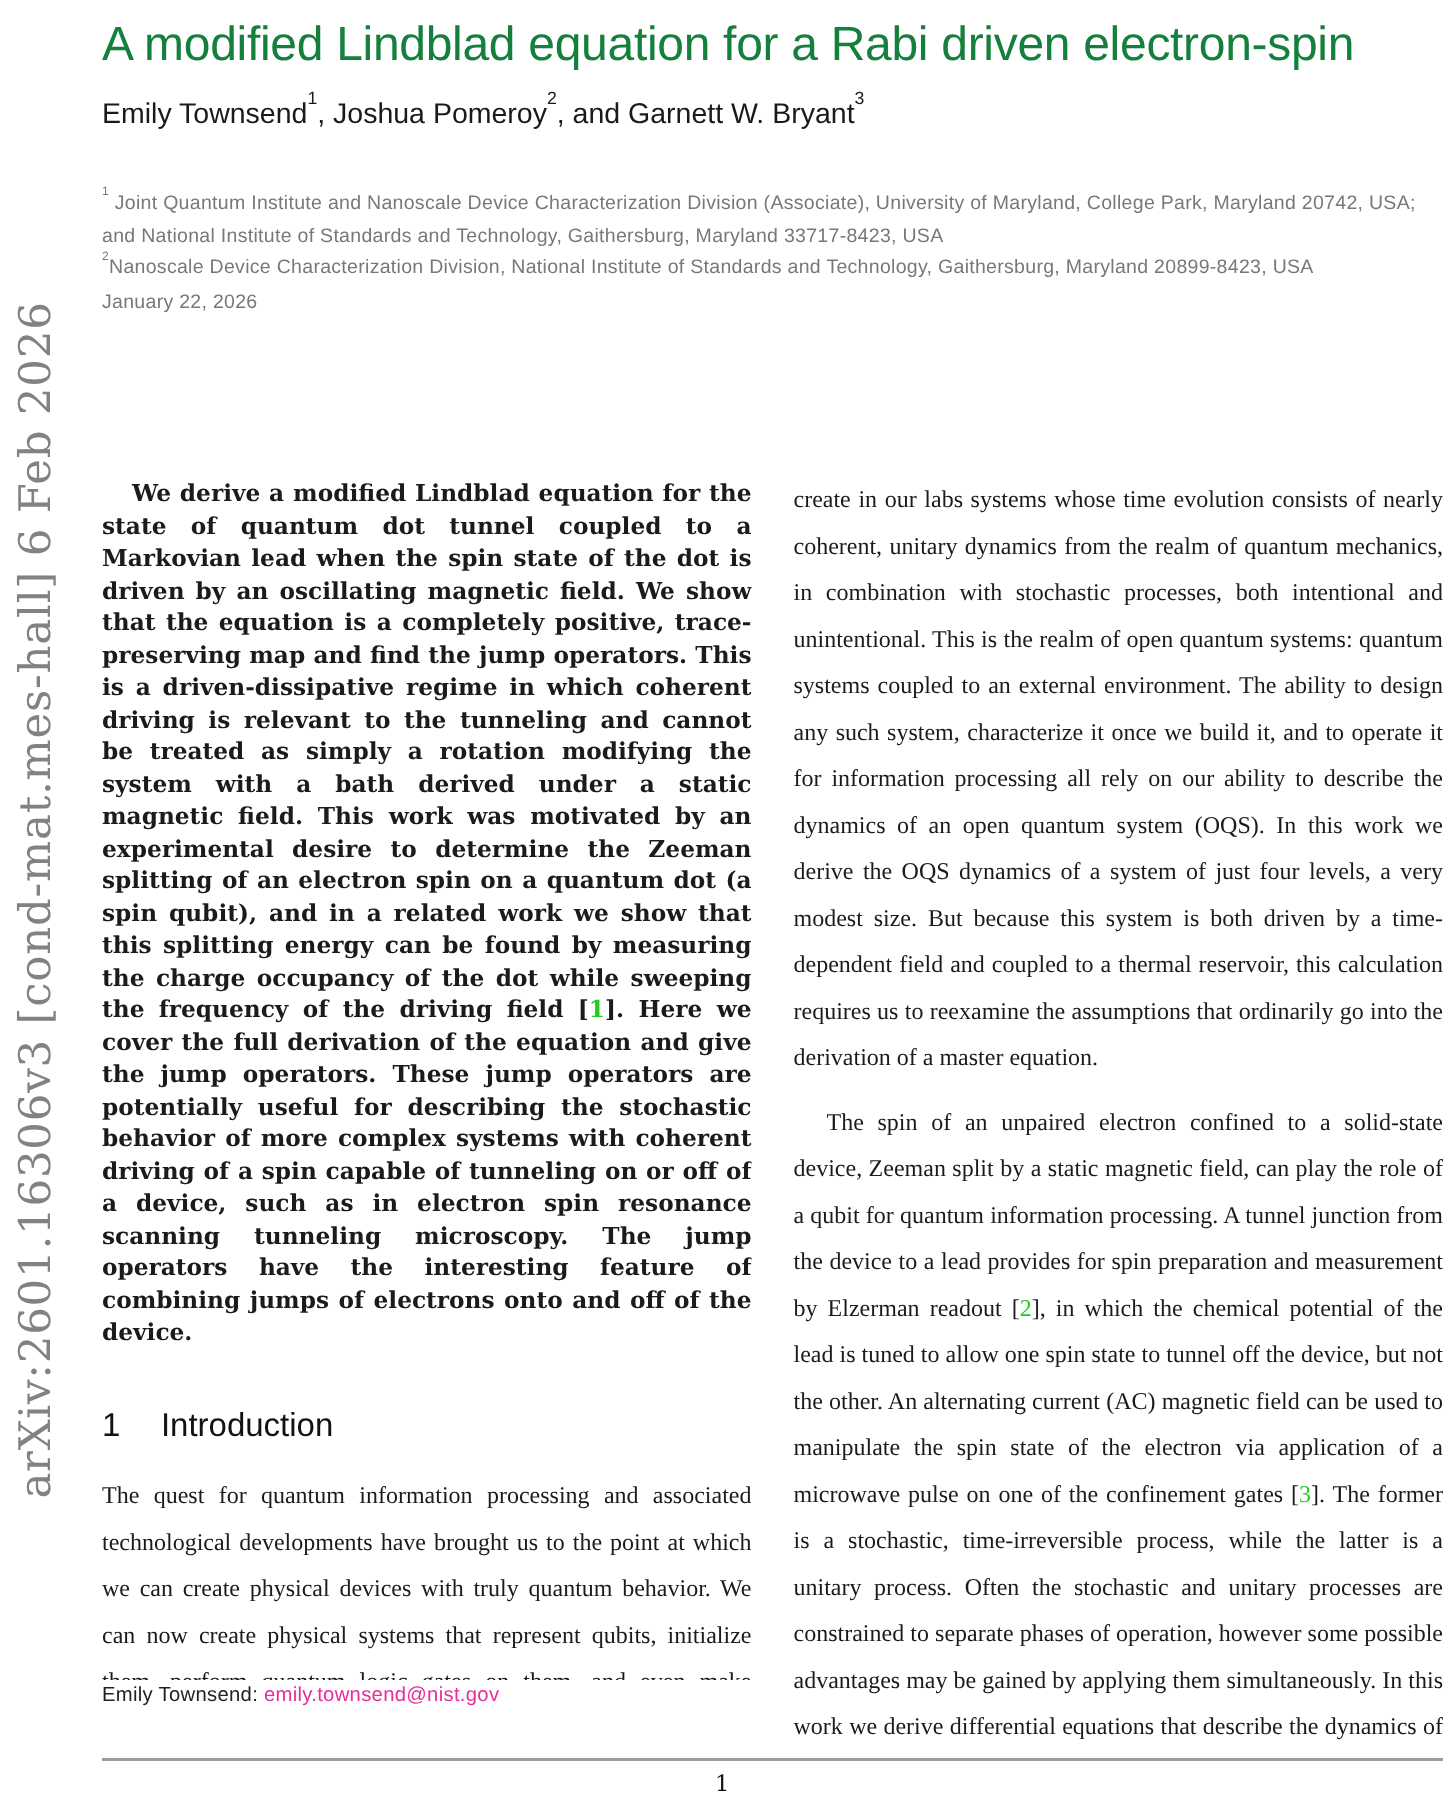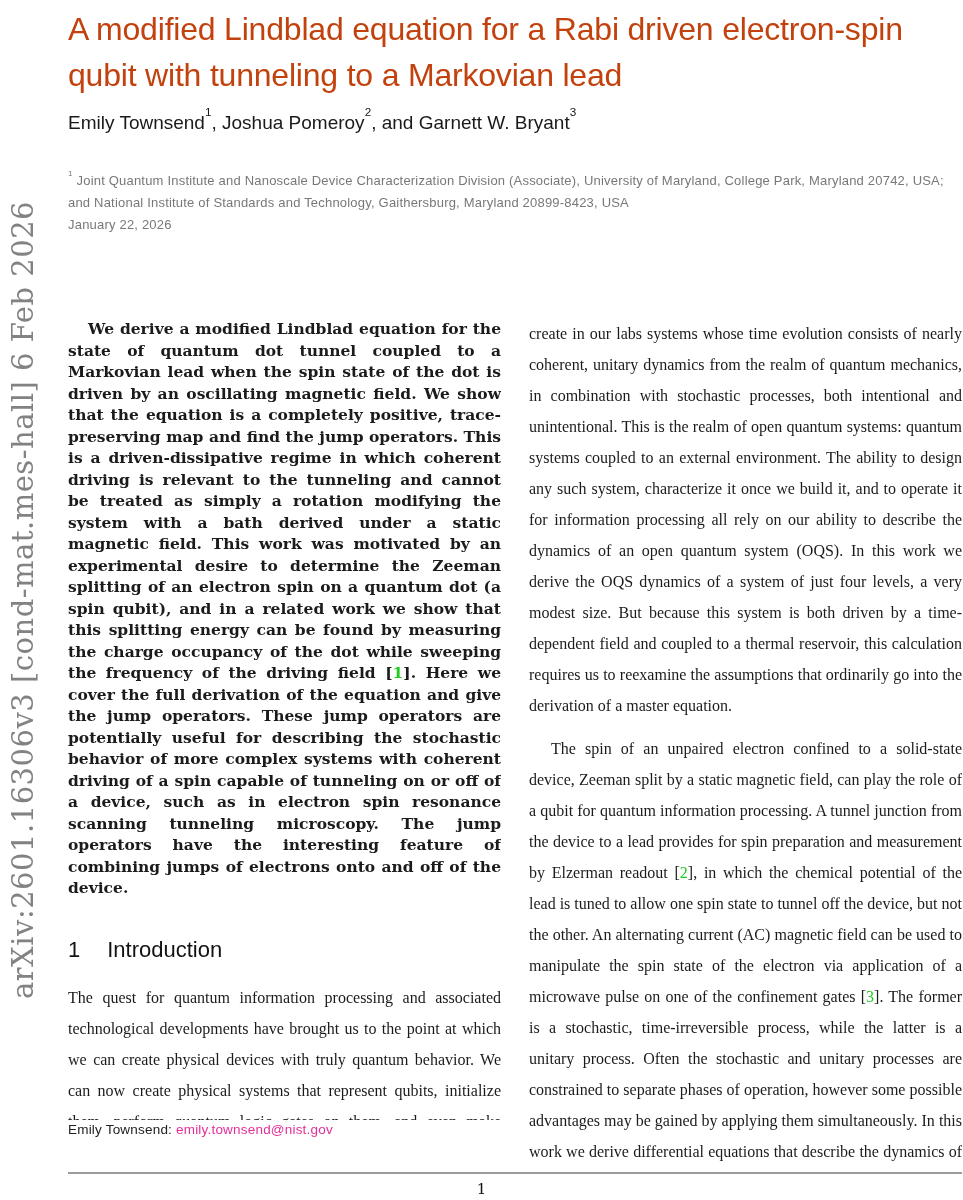--- a/index.html
+++ b/index.html
@@ -10,21 +10,21 @@
     position:absolute;left:6px;top:600px;white-space:nowrap;
     transform-origin:0 0;transform:rotate(-90deg) translateX(-50%);
     font-family:"DejaVu Serif",serif;font-size:29px;letter-spacing:0.5px;
     color:var(--stamp-gray,#828282);
   }
 
   
   .header{position:absolute;left:68px;top:6px;width:894px;}
   .title-line{
     font-family:"Liberation Sans",sans-serif;font-weight:400;
-    font-size:32px;line-height:46px;color:#c2410c;letter-spacing:-0.2px;
+    font-size:32px;line-height:46px;color:#15803d;letter-spacing:-0.2px;
   }
   .authors{
     margin-top:14px;font-family:"Liberation Sans",sans-serif;
     font-size:19px;color:#1a1a1a;
   }
   .authors sup,.affil sup{
     font-size:0.62em;position:relative;top:-0.45em;line-height:0;
   }
   .affils{
     margin-top:36px;font-family:"Liberation Sans",sans-serif;
@@ -78,24 +78,24 @@
 </style>
 </head>
 <body>
 
 <div class="page">
 
   <div class="stamp">arXiv:2601.16306v3  [cond-mat.mes-hall]  6 Feb 2026</div>
 
   <div class="header">
     <div class="title-line">A modified Lindblad equation for a Rabi driven electron-spin</div>
-    <div class="title-line">qubit with tunneling to a Markovian lead</div>
     <div class="authors">Emily Townsend<sup>1</sup>, Joshua Pomeroy<sup>2</sup>, and Garnett W. Bryant<sup>3</sup></div>
     <div class="affils">
-      <p class="affil"><sup>1</sup><span> Joint Quantum Institute and Nanoscale Device Characterization Division (Associate), University of Maryland, College Park, Maryland 20742, USA; and National Institute of Standards and Technology, Gaithersburg, Maryland 20899-8423, USA</span></p>
+      <p class="affil"><sup>1</sup><span> Joint Quantum Institute and Nanoscale Device Characterization Division (Associate), University of Maryland, College Park, Maryland 20742, USA; and National Institute of Standards and Technology, Gaithersburg, Maryland 33717-8423, USA</span></p>
+      <p class="affil"><sup>2</sup><span>Nanoscale Device Characterization Division, National Institute of Standards and Technology, Gaithersburg, Maryland 20899-8423, USA</span></p>
       <p class="affil date-line">January 22, 2026</p>
     </div>
   </div>
 
   <div class="columns">
     <div class="col col-left">
       <p class="abstract">We derive a modified Lindblad equation for the state of quantum dot tunnel coupled to a Markovian lead when the spin state of the dot is driven by an oscillating magnetic field. We show that the equation is a completely positive, trace-preserving map and find the jump operators. This is a driven-dissipative regime in which coherent driving is relevant to the tunneling and cannot be treated as simply a rotation modifying the system with a bath derived under a static magnetic field. This work was motivated by an experimental desire to determine the Zeeman splitting of an electron spin on a quantum dot (a spin qubit), and in a related work we show that this splitting energy can be found by measuring the charge occupancy of the dot while sweeping the frequency of the driving field <span class="cite">[<span class="cite-num">1</span>]</span>. Here we cover the full derivation of the equation and give the jump operators. These jump operators are potentially useful for describing the stochastic behavior of more complex systems with coherent driving of a spin capable of tunneling on or off of a device, such as in electron spin resonance scanning tunneling microscopy. The jump operators have the interesting feature of combining jumps of electrons onto and off of the device.</p>
       <h2 class="sec-heading"><span class="sec-num">1</span><span>Introduction</span></h2>
       <p class="body-par intro-par">The quest for quantum information processing and associated technological developments have brought us to the point at which we can create physical devices with truly quantum behavior. We can now create physical systems that represent qubits, initialize them, perform quantum logic gates on them, and even make rudimentary quantum computations. This means we routinely</p>
     </div>

